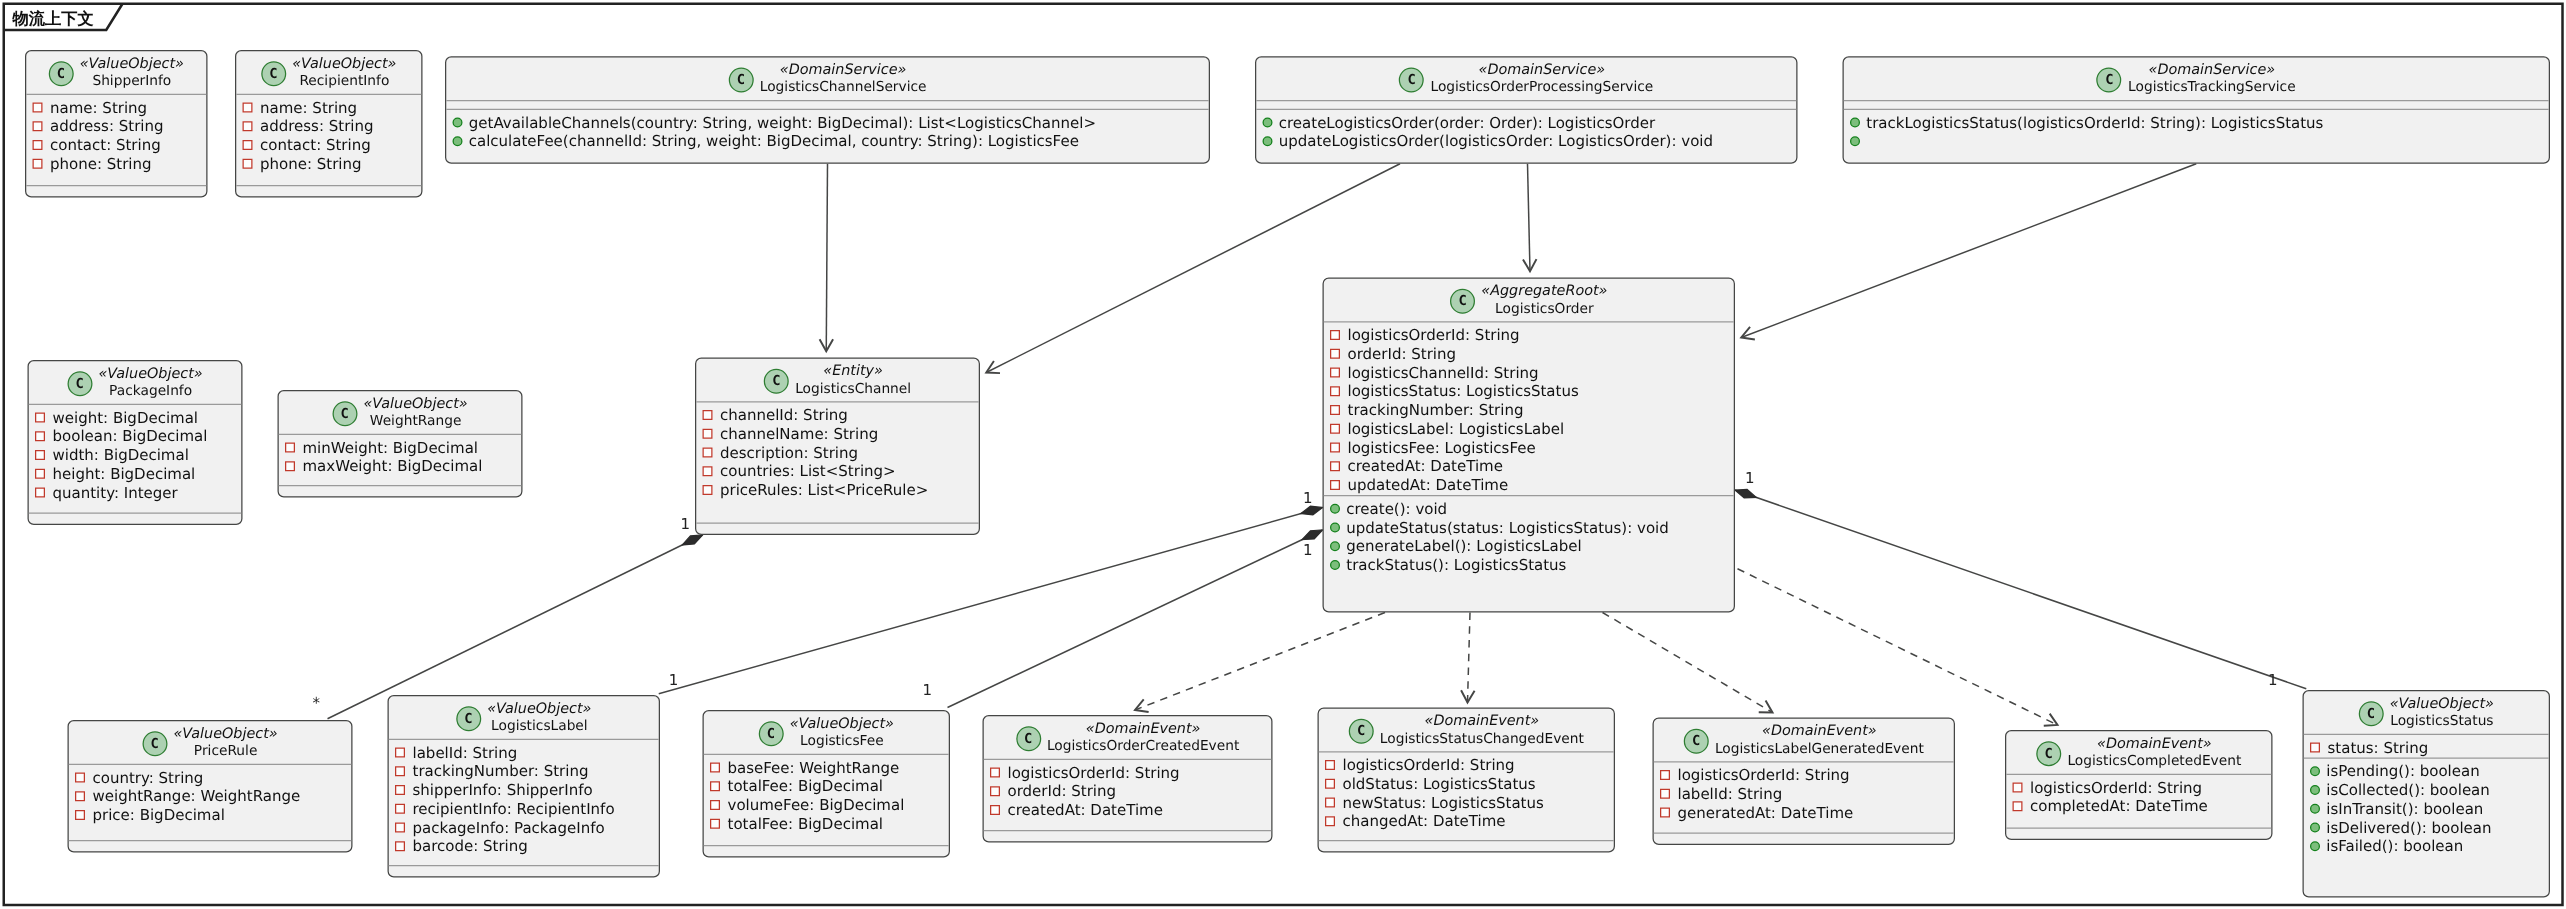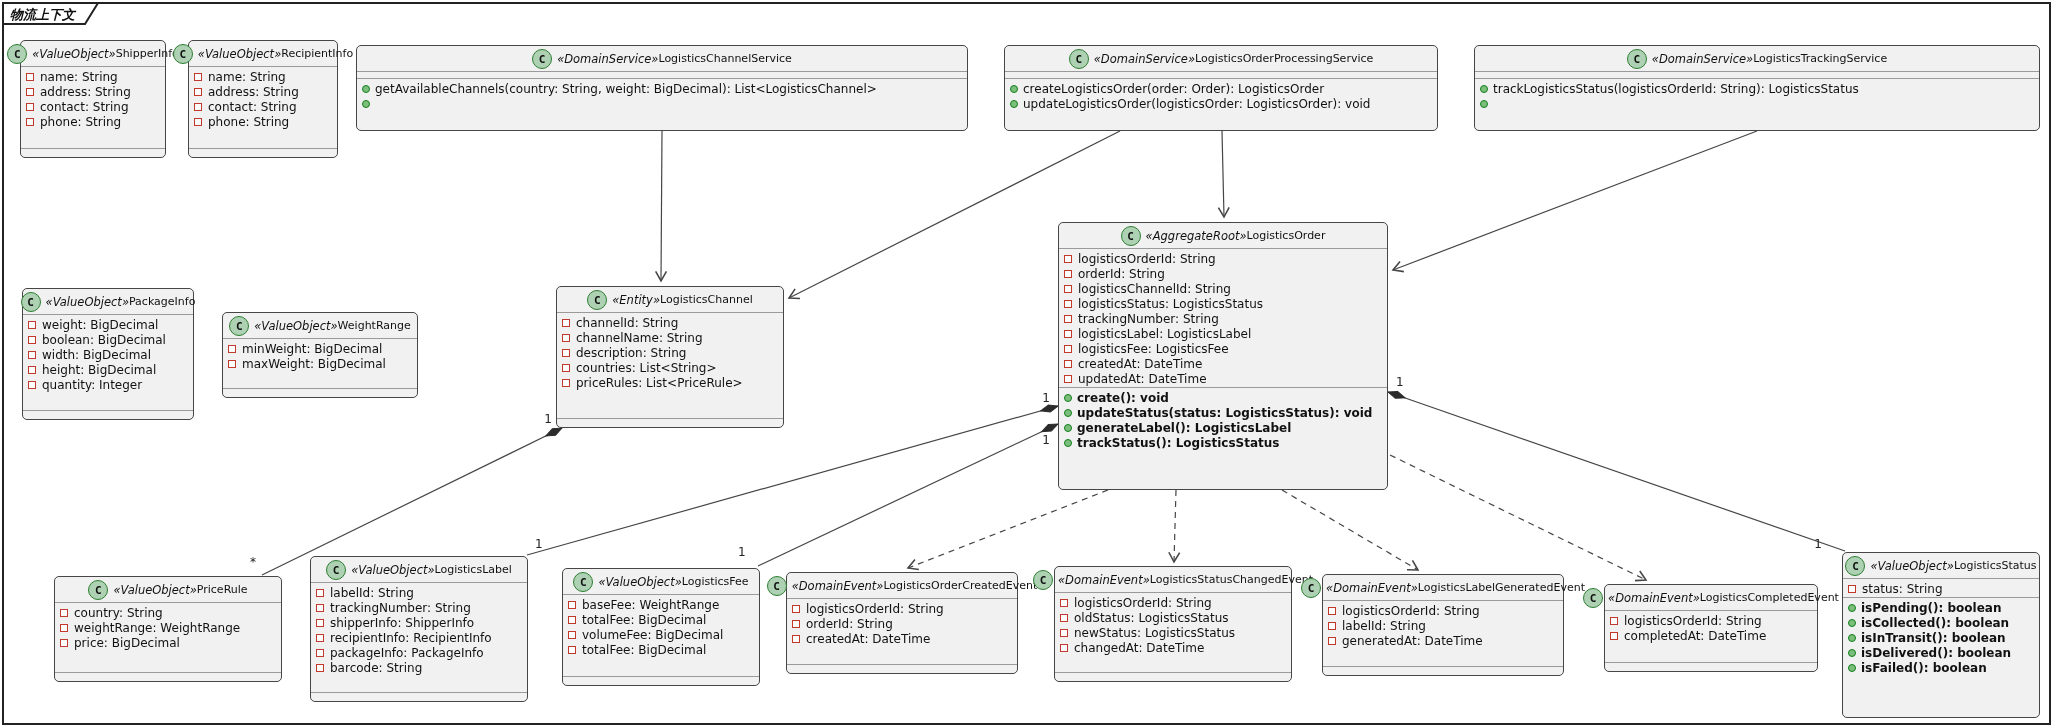--- a/index.html
+++ b/index.html
@@ -1,38 +1,38 @@
 <!DOCTYPE html>
 <html><head>
 <meta charset="utf-8">
 <style>
   html,body{margin:0;padding:0;background:#fff;}
   #canvas{position:relative;width:2053px;height:727px;background:#fff;overflow:hidden;
           font-family:"DejaVu Sans","Liberation Sans",sans-serif;color:#111;}
   svg.overlay{position:absolute;left:0;top:0;pointer-events:none;}
-  .tab-title{position:absolute;left:10px;top:6px;font-size:13px;font-weight:bold;z-index:5;font-style:italic;}
+  .tab-title{position:absolute;left:10px;top:6px;font-size:13px;font-weight:bold;z-index:5;}
   .cls{position:absolute;background:#F1F1F1;border:1px solid #454645;border-radius:5px;
        display:flex;flex-direction:column;box-sizing:border-box;z-index:2;}
   .hd{display:flex;align-items:center;justify-content:center;gap:5px;padding:3px 6px 2px;
       border-bottom:1px solid #9a9a9a;flex:0 0 auto;}
   .cicon{flex:0 0 auto;width:18px;height:18px;border-radius:50%;background:#ADD1B2;border:1px solid #2E7D32;
          display:flex;align-items:center;justify-content:center;font-size:11px;font-weight:bold;
          font-family:"DejaVu Sans Mono",monospace;color:#111;}
-  .ht{display:flex;flex-direction:row;align-items:center;white-space:nowrap;}
+  .ht{display:flex;flex-direction:column;align-items:center;white-space:nowrap;}
   .st{font-style:italic;font-size:11.5px;line-height:13px;}
   .nm{font-weight:normal;font-size:11px;line-height:16px;}
   .sec{padding:2px 0 1px;flex:0 0 auto;}
   .row{display:flex;align-items:center;height:15px;padding:0 6px 0 5px;font-size:12px;white-space:nowrap;}
   .fld{flex:0 0 auto;width:6px;height:6px;border:1.4px solid #C0392B;background:#fdfdfd;margin-right:6px;}
   .mth{flex:0 0 auto;width:8px;height:8px;border-radius:50%;background:#7CBE7C;border:1px solid #13801B;
        margin-right:5px;box-sizing:border-box;}
   .spacer{flex:1 1 auto;}
   .estrip{flex:0 0 auto;height:8px;border-top:1px solid #9a9a9a;}
   .gap{flex:0 0 auto;height:6px;border-bottom:1px solid #9a9a9a;}
-  .sep{border-top:1px solid #9a9a9a;font-weight:bold;}
+  .sep{border-top:1px solid #9a9a9a;}
   .mult{font-size:12px;fill:#222;font-family:"DejaVu Sans","Liberation Sans",sans-serif;}
   .ln{stroke:#454645;stroke-width:1.2;fill:none;}
   .dsh{stroke-dasharray:6 5;}
   .dia{fill:#2b2b2b;stroke:#2b2b2b;}
 </style>
 </head>
 <body>
 
 <div id="canvas">
 
@@ -156,20 +156,21 @@
         </span>
     </div>
     <div class="gap"></div>
     <div class="sec">
       <div class="row">
           <span class="mth"></span>
           <span>getAvailableChannels(country: String, weight: BigDecimal): List&lt;LogisticsChannel&gt;</span>
         </div>
       <div class="row">
           <span class="mth"></span>
+          <span>calculateFee(channelId: String, weight: BigDecimal, country: String): LogisticsFee</span>
         </div>
     </div>
     <div class="spacer"></div>
   </div>
 
   <div class="cls" style="left:1004px;top:45px;width:434px;height:86px">
     <div class="hd">
       <span class="cicon">C</span>
       <span class="ht">
           <span class="st">«DomainService»</span>

